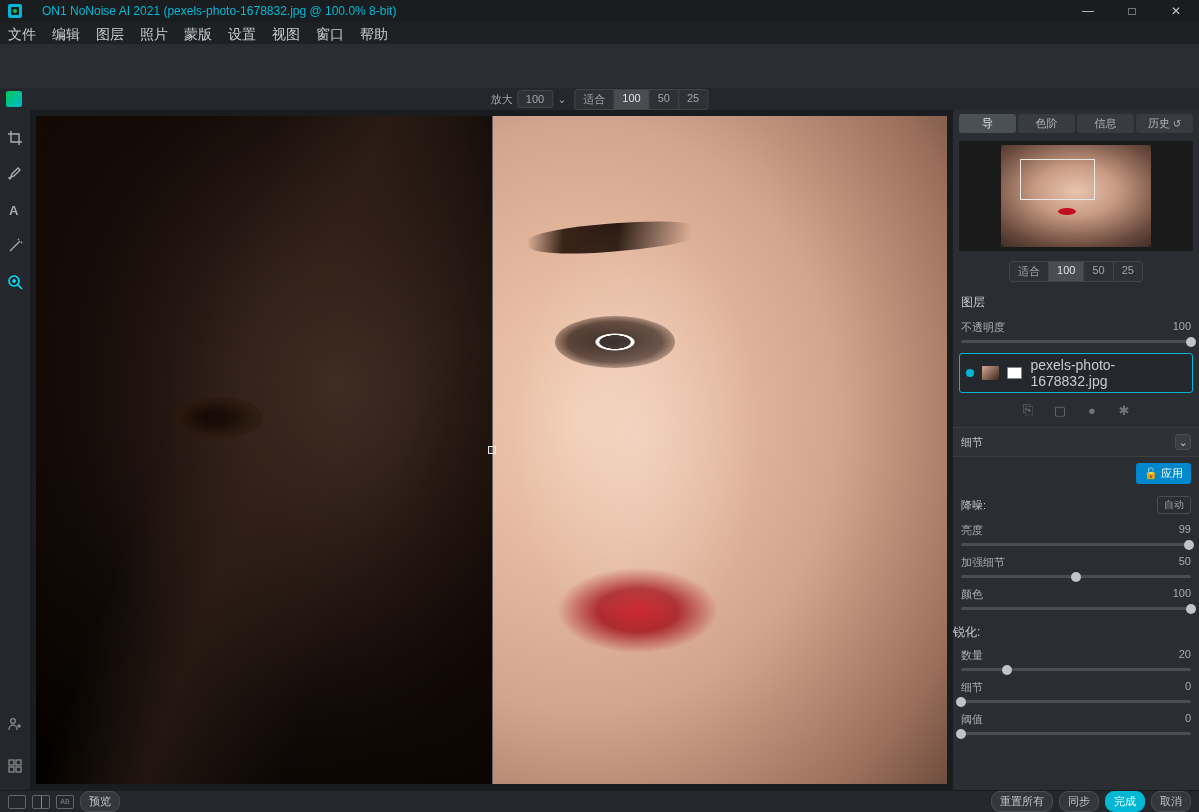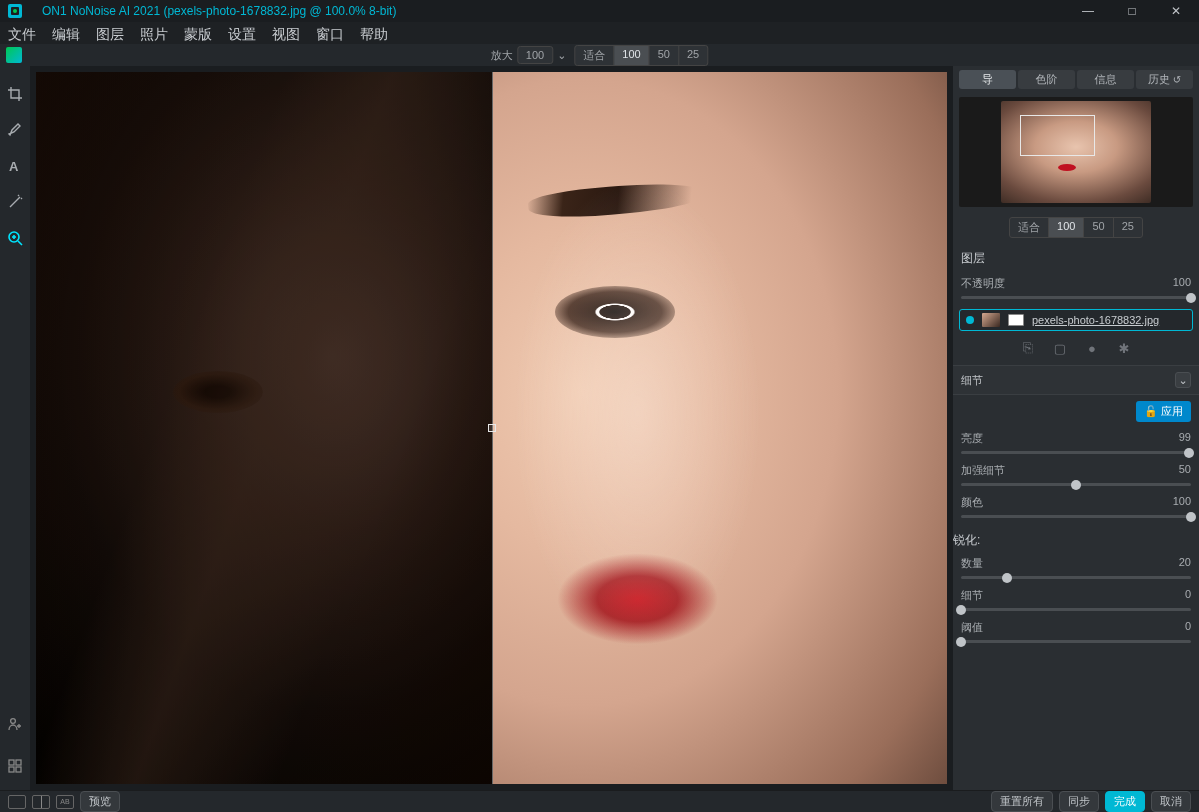--- a/index.html
+++ b/index.html
@@ -3,21 +3,21 @@
 <meta charset="utf-8">
 <style>
 * { margin: 0; padding: 0; box-sizing: border-box; font-family: "Microsoft YaHei", "Segoe UI", sans-serif; user-select: none; }
 body { width: 1199px; height: 812px; background: #2a2e32; color: #c0c4c8; overflow: hidden; display: flex; flex-direction: column; }
 .titlebar { height: 22px; background: #1a1d20; display: flex; align-items: center; padding: 0 8px; font-size: 12px; color: #00b8d4; gap: 14px; }
 .titlebar .icon { width: 14px; height: 14px; margin-right: 6px; display: flex; align-items: center; justify-content: center; }
 .titlebar .title { flex: 1; }
 .titlebar .wbtn { width: 30px; text-align: center; color: #c0c4c8; font-size: 12px; }
 .menubar { height: 22px; background: #1e2124; display: flex; align-items: flex-end; padding: 0 0; font-size: 14px; color: #c8ccd0; }
 .menubar .item { padding: 0 8px; cursor: pointer; }
-.toolbar2 { height: 22px; background: #24282c; display: flex; align-items: center; padding: 0 6px; font-size: 11px; gap: 6px; position: relative; }
+.toolbar2 { height: 22px; background: #24282c; display: flex; align-items: center; padding: 0 6px; font-size: 11px; gap: 6px; position: relative; margin-top: 44px; }
 .toolbar2 .logo { width: 16px; height: 16px; background: linear-gradient(135deg, #00c853, #00b8d4); border-radius: 2px; }
 .toolbar2 .center { position: absolute; left: 50%; transform: translateX(-50%); display: flex; gap: 8px; align-items: center; }
 .zoombox { display: flex; align-items: center; gap: 4px; font-size: 11px; color: #a0a4a8; }
 .pill { display: flex; border: 1px solid #444; border-radius: 3px; overflow: hidden; background: #2e3236; }
 .pill span { padding: 2px 8px; font-size: 11px; color: #a0a4a8; cursor: pointer; border-right: 1px solid #444; }
 .pill span:last-child { border-right: none; }
 .pill span.active { background: #4a4e52; color: #e0e4e8; }
 
 .main { flex: 1; display: flex; min-height: 0; }
 
@@ -59,32 +59,32 @@
 
 .sliderrow { padding: 2px 8px; }
 .sliderrow .lblrow { display: flex; justify-content: space-between; color: #a8acb0; font-size: 11px; padding: 1px 0; }
 .track { height: 3px; background: #4a4e52; border-radius: 2px; position: relative; margin: 4px 0; }
 .thumb { position: absolute; top: 50%; transform: translate(-50%, -50%); width: 10px; height: 10px; border-radius: 50%; background: #c0c4c8; }
 
 .layer-item { margin: 4px 6px; border: 1px solid #00b8d4; border-radius: 3px; display: flex; align-items: center; gap: 8px; padding: 3px 6px; background: #24282c; }
 .layer-dot { width: 8px; height: 8px; border-radius: 50%; background: #00b8d4; }
 .layer-thumb { width: 18px; height: 14px; background: linear-gradient(135deg, #d4a890, #3a2820); border-radius: 1px; }
 .layer-mask { width: 16px; height: 12px; border: 1px solid #888; background: #fff; border-radius: 1px; }
-.layer-name { font-size: 11px; color: #c8ccd0; text-decoration: underline; }
+.layer-name { font-size: 14px; color: #c8ccd0; }
 .layer-icons { display: flex; justify-content: center; gap: 18px; padding: 6px 0 10px; color: #70747a; }
 .layer-icons span { width: 14px; height: 14px; display: flex; align-items: center; justify-content: center; font-size: 13px; }
 
 .apply-btn { background: #0088cc; color: #fff; border-radius: 3px; padding: 3px 8px; font-size: 11px; display:flex; align-items:center; gap:3px; }
 .auto-btn { border: 1px solid #4a4e52; border-radius: 3px; padding: 1px 6px; font-size: 10px; color:#a0a4a8; }
 .noise-hdr { padding: 6px 8px; display:flex; justify-content:space-between; align-items:center; }
 .sharpen-hdr { padding: 8px 0 4px; color:#c8ccd0; font-size:12px; }
 
 .bottombar { height: 22px; background: #24282c; border-top: 1px solid #1a1c1e; display: flex; align-items: center; padding: 0 8px; gap: 6px; font-size: 11px; }
 .bottombar .spacer { flex: 1; }
-.bottombar .btn { border: 1px solid #4a4e52; border-radius: 4px; padding: 2px 8px; background: #34383c; color: #c0c4c8; cursor: pointer; font-size: 11px; }
+.bottombar .btn { border: 1px solid #4a4e52; border-radius: 9px; padding: 2px 8px; background: #34383c; color: #c0c4c8; cursor: pointer; font-size: 11px; }
 .bottombar .btn.done { background: #00b8d4; color: #fff; border-color: #00b8d4; }
 .compare-icons { display: flex; gap: 6px; align-items: center; }
 .cicon { width: 18px; height: 14px; border: 1px solid #666; border-radius: 2px; position: relative; }
 .cicon.split::after { content:""; position:absolute; left:50%; top:0; bottom:0; width:1px; background:#888; }
 .cicon.ab::after { content:"AB"; position:absolute; inset:0; display:flex; align-items:center; justify-content:center; font-size:7px; color:#888; }
 </style>
 </head>
 <body>
 
 <div class="titlebar">
@@ -237,20 +237,24 @@
       <span>细节</span>
       <span class="chev">⌄</span>
     </div>
     <div style="display:flex; justify-content:flex-end; padding:6px 8px">
       <span class="apply-btn">
         <span>🔓</span>
         <span>应用</span>
       </span>
     </div>
 
+    <div class="noise-hdr">
+      <span>降噪:</span>
+      <span class="auto-btn">自动</span>
+    </div>
     <div class="sliderrow">
       <div class="lblrow">
         <span>亮度</span>
         <span>99</span>
       </div>
       <div class="track">
           <span class="thumb" style="left:99%"></span>
         </div>
     </div>
     <div class="sliderrow">

